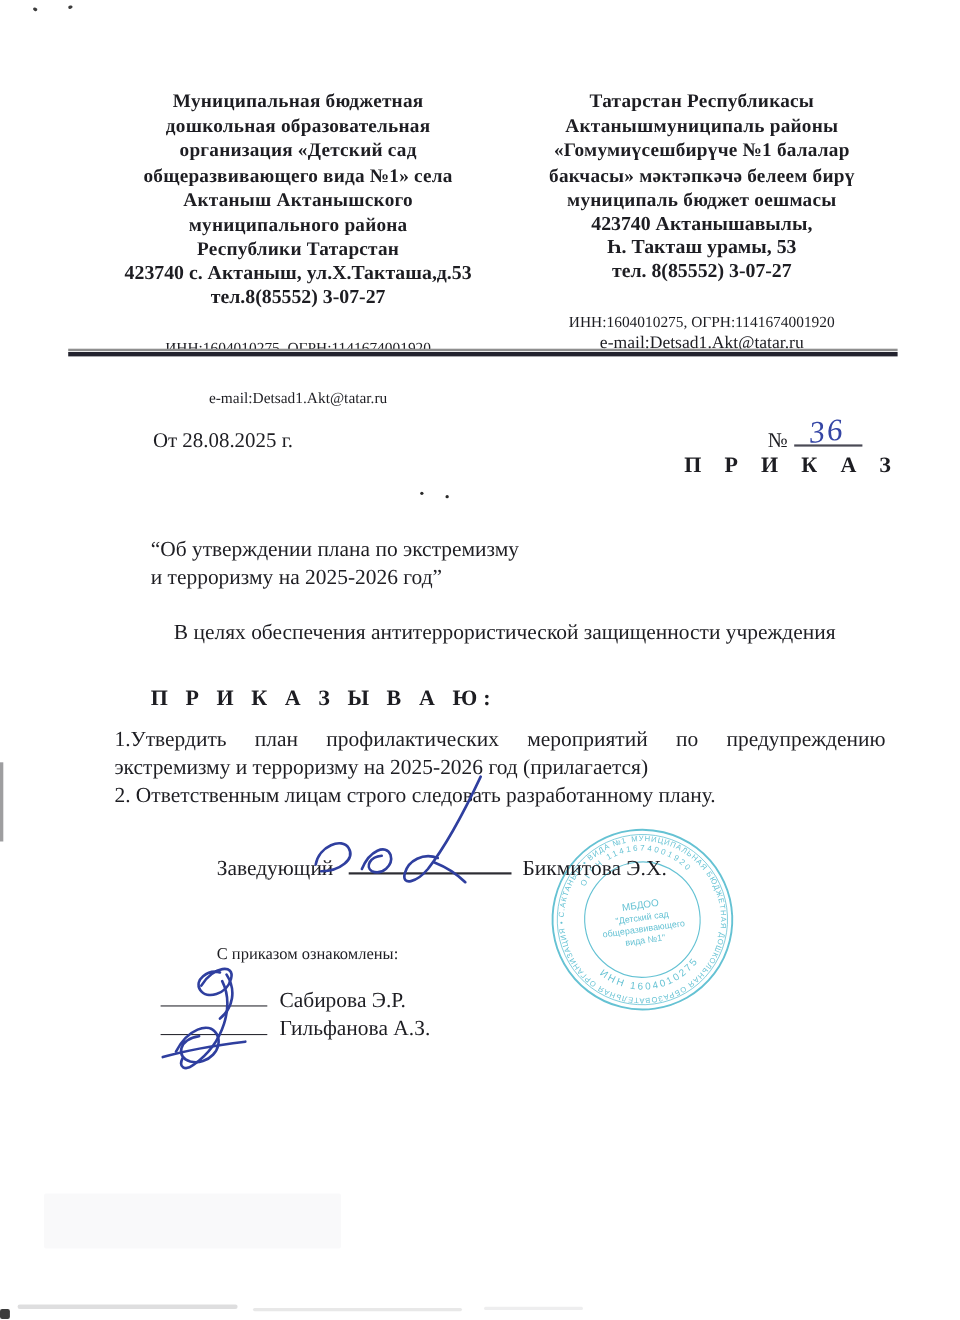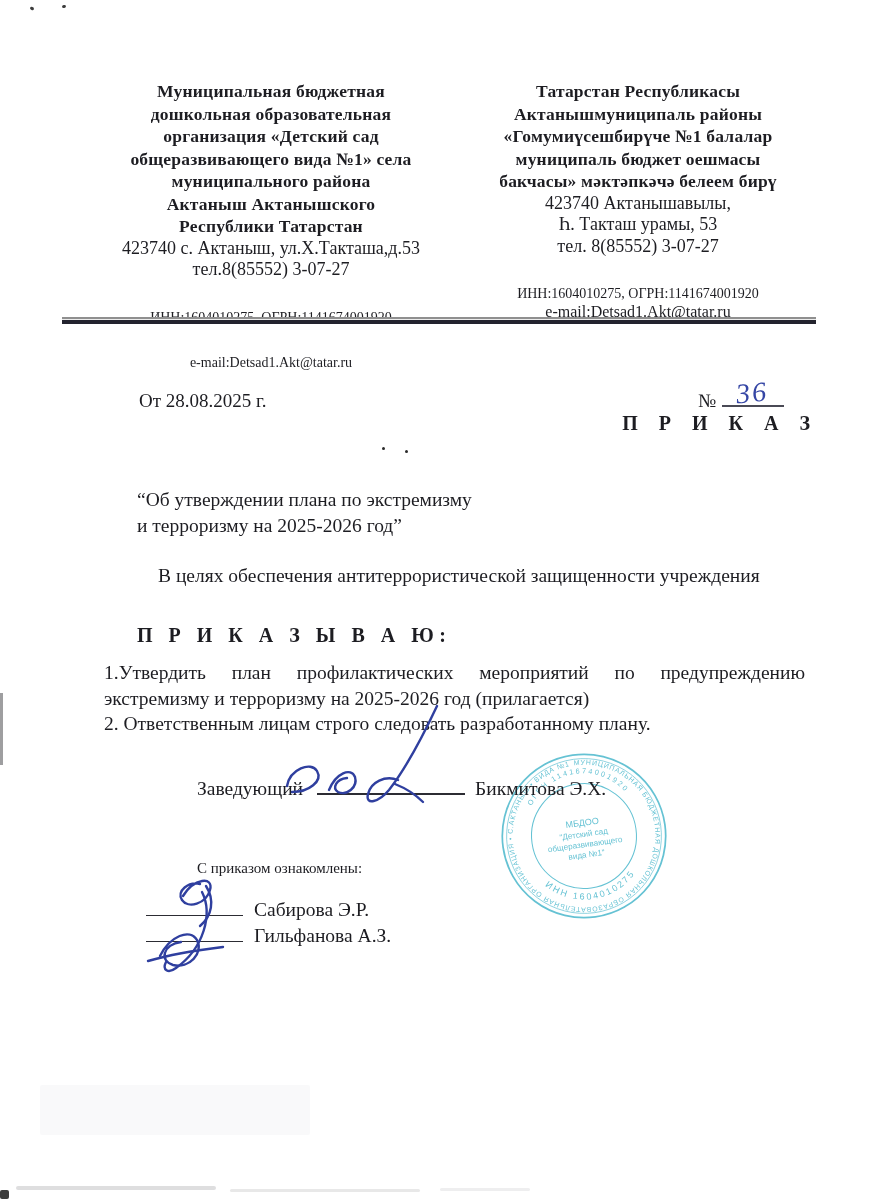--- a/index.html
+++ b/index.html
@@ -7,21 +7,21 @@
     position:relative;width:873px;height:1200px;margin:0 auto;
     background:#ffffff;overflow:hidden;
     font-family:"Liberation Serif","DejaVu Serif",serif;
     color:#1d1d22;
   }
   
   .lh-col{position:absolute;top:80px;text-align:center;}
   .lh-left{left:72px;width:398px;}
   .lh-right{left:452px;width:372px;}
   .lh-bold{font-weight:bold;font-size:17.5px;line-height:22.5px;letter-spacing:.2px;}
-  .lh-line{font-size:18px;line-height:21.5px;}
+  .lh-line{font-size:18px;line-height:21.5px;font-weight:bold;}
   .lh-small{font-size:14px;line-height:17px;margin-top:28px;}
   .lh-email-r{font-size:16px;line-height:20px;}
   .divider{
     position:absolute;left:62px;top:317px;width:754px;height:7px;
     background:linear-gradient(#8f8f8f 0 2px,#ececec 2px 3px,#23232e 3px 7px);
   }
   
   .date{position:absolute;left:139px;top:390px;font-size:19px;}
   .number{position:absolute;left:698px;top:390px;font-size:19px;}
   .no-line{display:inline-block;width:62px;height:14px;border-bottom:2px solid #4a4a55;margin-left:6px;}
@@ -58,35 +58,35 @@
 <div class="page">
 
   <div class="speck" style="left:30px;top:7px;width:4px;height:3px;transform:rotate(20deg);"></div>
   <div class="speck" style="left:62px;top:5px;width:4px;height:3px;transform:rotate(-15deg);"></div>
 
   <div class="lh-col lh-left">
     <div class="lh-bold">Муниципальная бюджетная</div>
     <div class="lh-bold">дошкольная образовательная</div>
     <div class="lh-bold">организация «Детский сад</div>
     <div class="lh-bold">общеразвивающего вида №1» села</div>
+    <div class="lh-bold">Актаныш Актанышского</div>
     <div class="lh-bold">муниципального района</div>
-    <div class="lh-bold">Актаныш Актанышского</div>
     <div class="lh-bold">Республики Татарстан</div>
     <div class="lh-line">423740 с. Актаныш, ул.Х.Такташа,д.53</div>
     <div class="lh-line">тел.8(85552) 3-07-27</div>
     <div class="lh-small">ИНН:1604010275, ОГРН:1141674001920</div>
     <div class="lh-small">e-mail:Detsad1.Akt@tatar.ru</div>
   </div>
 
   <div class="lh-col lh-right">
     <div class="lh-bold">Татарстан Республикасы</div>
     <div class="lh-bold">Актанышмуниципаль районы</div>
     <div class="lh-bold">«Гомумиүсешбирүче №1 балалар</div>
+    <div class="lh-bold">бакчасы» мәктәпкәчә белеем бирү</div>
     <div class="lh-bold">муниципаль бюджет оешмасы</div>
-    <div class="lh-bold">бакчасы» мәктәпкәчә белеем бирү</div>
     <div class="lh-line">423740 Актанышавылы,</div>
     <div class="lh-line">Һ. Такташ урамы, 53</div>
     <div class="lh-line">тел. 8(85552) 3-07-27</div>
     <div class="lh-small">ИНН:1604010275, ОГРН:1141674001920</div>
     <div class="lh-email-r">e-mail:Detsad1.Akt@tatar.ru</div>
   </div>
 
   <div class="divider"></div>
 
   <div class="date">От 28.08.2025 г.</div>

